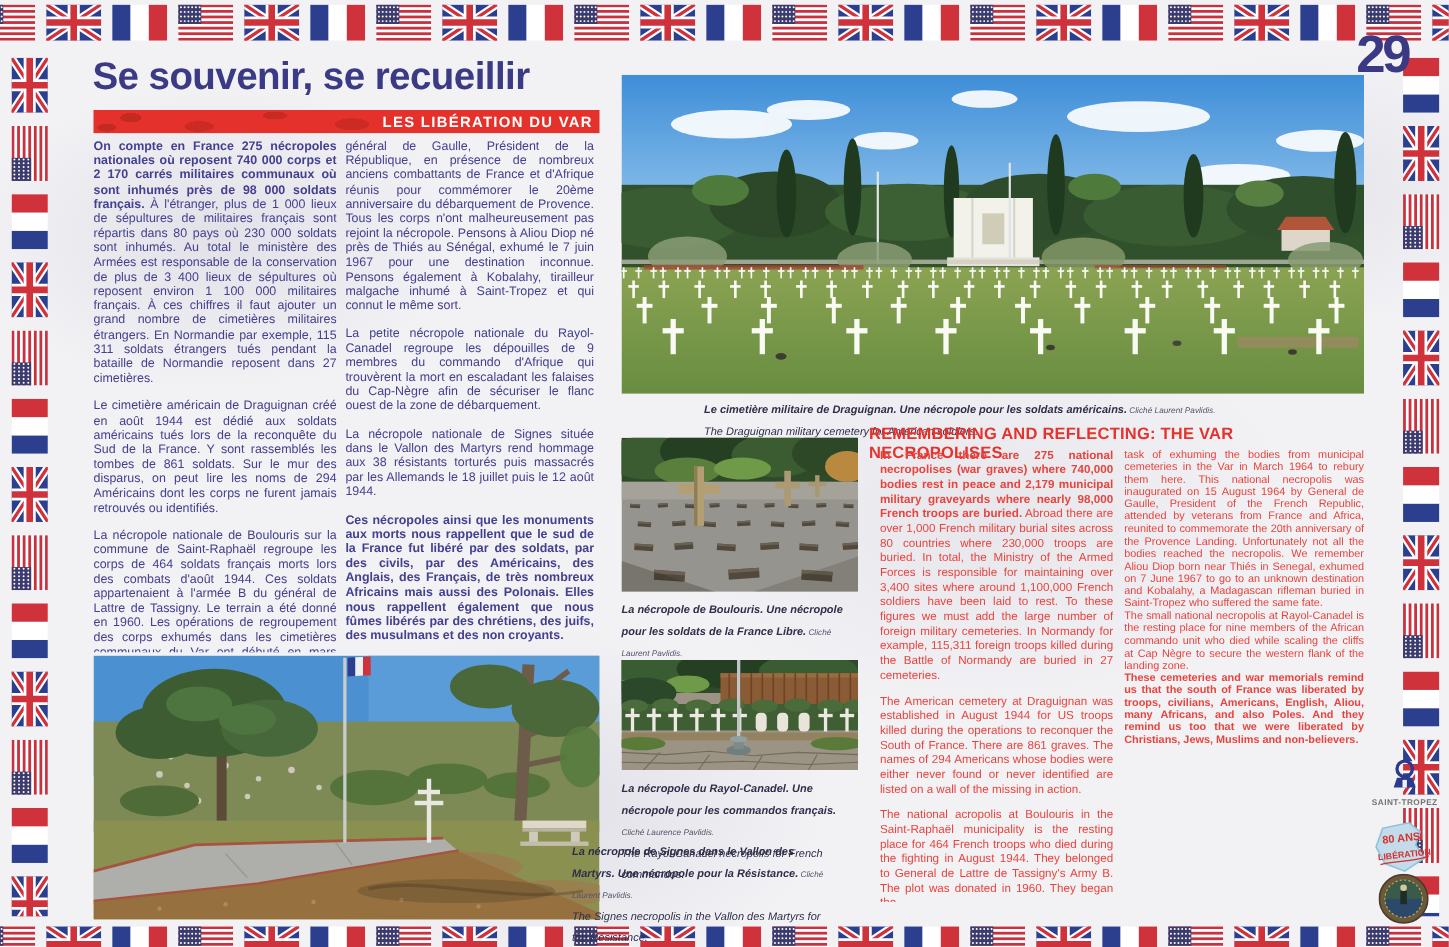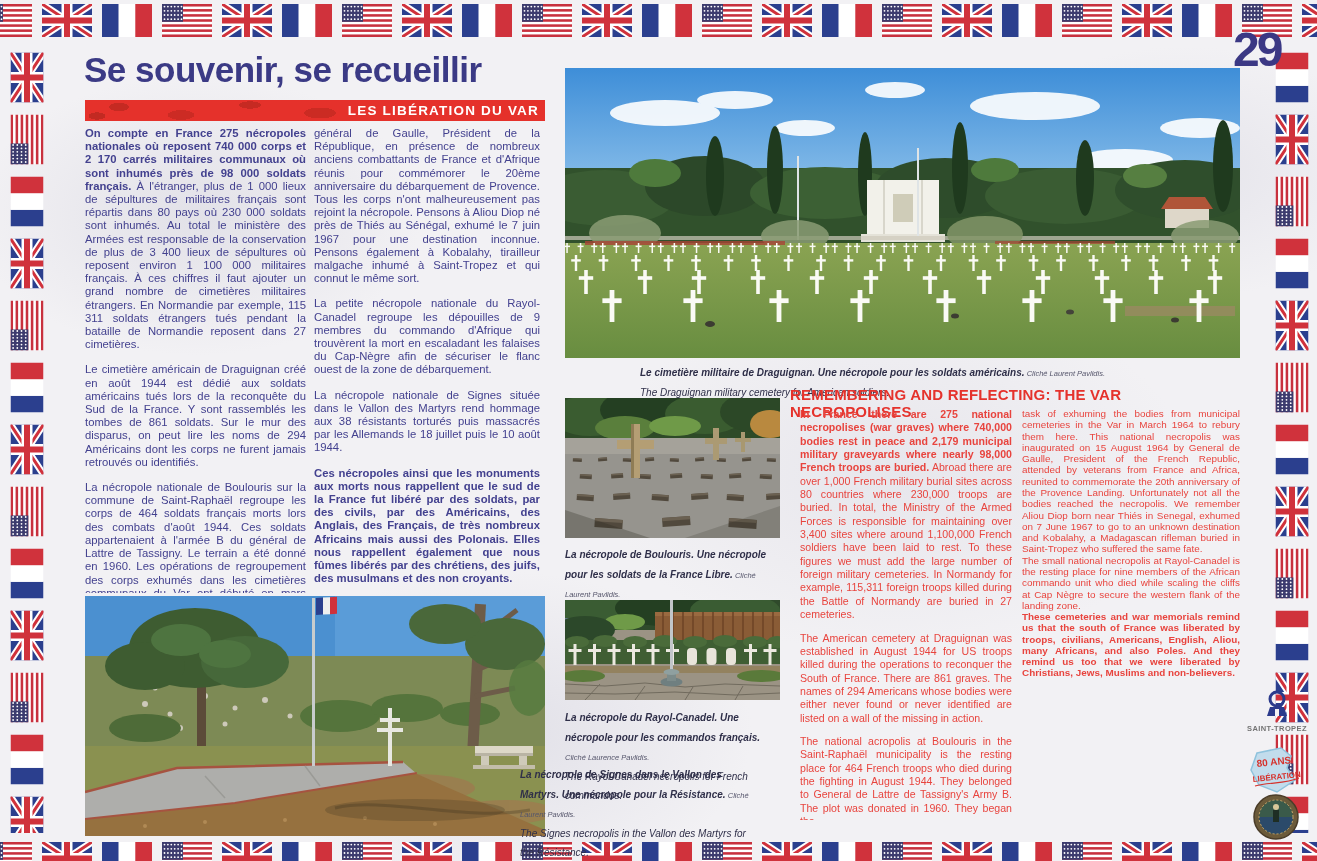--- a/index.html
+++ b/index.html
@@ -1275,21 +1275,21 @@
 </div>
 
 <div id="fr-col-1" class="fr-col">
   <p><span class="lead">On compte en France 275 nécropoles nationales où reposent 740 000 corps et 2 170 carrés militaires communaux où sont inhumés près de 98 000 soldats français.</span><span> À l'étranger, plus de 1 000 lieux de sépultures de militaires français sont répartis dans 80 pays où 230 000 soldats sont inhumés. Au total le ministère des Armées est responsable de la conservation de plus de 3 400 lieux de sépultures où reposent environ 1 100 000 militaires français. À ces chiffres il faut ajouter un grand nombre de cimetières militaires étrangers. En Normandie par exemple, 115 311 soldats étrangers tués pendant la bataille de Normandie reposent dans 27 cimetières.</span></p>
   <p>Le cimetière américain de Draguignan créé en août 1944 est dédié aux soldats américains tués lors de la reconquête du Sud de la France. Y sont rassemblés les tombes de 861 soldats. Sur le mur des disparus, on peut lire les noms de 294 Américains dont les corps ne furent jamais retrouvés ou identifiés.</p>
   <p>La nécropole nationale de Boulouris sur la commune de Saint-Raphaël regroupe les corps de 464 soldats français morts lors des combats d'août 1944. Ces soldats appartenaient à l'armée B du général de Lattre de Tassigny. Le terrain a été donné en 1960. Les opérations de regroupement des corps exhumés dans les cimetières communaux du Var ont débuté en mars 1964. La nécropole est inaugurée le 15 août 1964 par le</p>
 </div>
 <div id="fr-col-2" class="fr-col">
   <p>général de Gaulle, Président de la République, en présence de nombreux anciens combattants de France et d'Afrique réunis pour commémorer le 20ème anniversaire du débarquement de Provence. Tous les corps n'ont malheureusement pas rejoint la nécropole. Pensons à Aliou Diop né près de Thiés au Sénégal, exhumé le 7 juin 1967 pour une destination inconnue. Pensons également à Kobalahy, tirailleur malgache inhumé à Saint-Tropez et qui connut le même sort.</p>
   <p>La petite nécropole nationale du Rayol-Canadel regroupe les dépouilles de 9 membres du commando d'Afrique qui trouvèrent la mort en escaladant les falaises du Cap-Nègre afin de sécuriser le flanc ouest de la zone de débarquement.</p>
-  <p>La nécropole nationale de Signes située dans le Vallon des Martyrs rend hommage aux 38 résistants torturés puis massacrés par les Allemands le 18 juillet puis le 10 août 1944.</p>
+  <p>La nécropole nationale de Signes située dans le Vallon des Martyrs rend hommage aux 38 résistants torturés puis massacrés par les Allemands le 18 juillet puis le 12 août 1944.</p>
   <p class="lead">Ces nécropoles ainsi que les monuments aux morts nous rappellent que le sud de la France fut libéré par des soldats, par des civils, par des Américains, des Anglais, des Français, de très nombreux Africains mais aussi des Polonais. Elles nous rappellent également que nous fûmes libérés par des chrétiens, des juifs, des musulmans et des non croyants.</p>
 </div>
 
 <svg class="photo" style="left:565px;top:68px" width="675" height="290" viewBox="0 0 675 290">
   <defs>
     <linearGradient id="sky" x1="0" y1="0" x2="0" y2="1">
         <stop offset="0" stop-color="#3e8ed8"></stop>
         <stop offset="1" stop-color="#9ccaee"></stop>
       </linearGradient>
     <linearGradient id="lawn" x1="0" y1="0" x2="0" y2="1">

